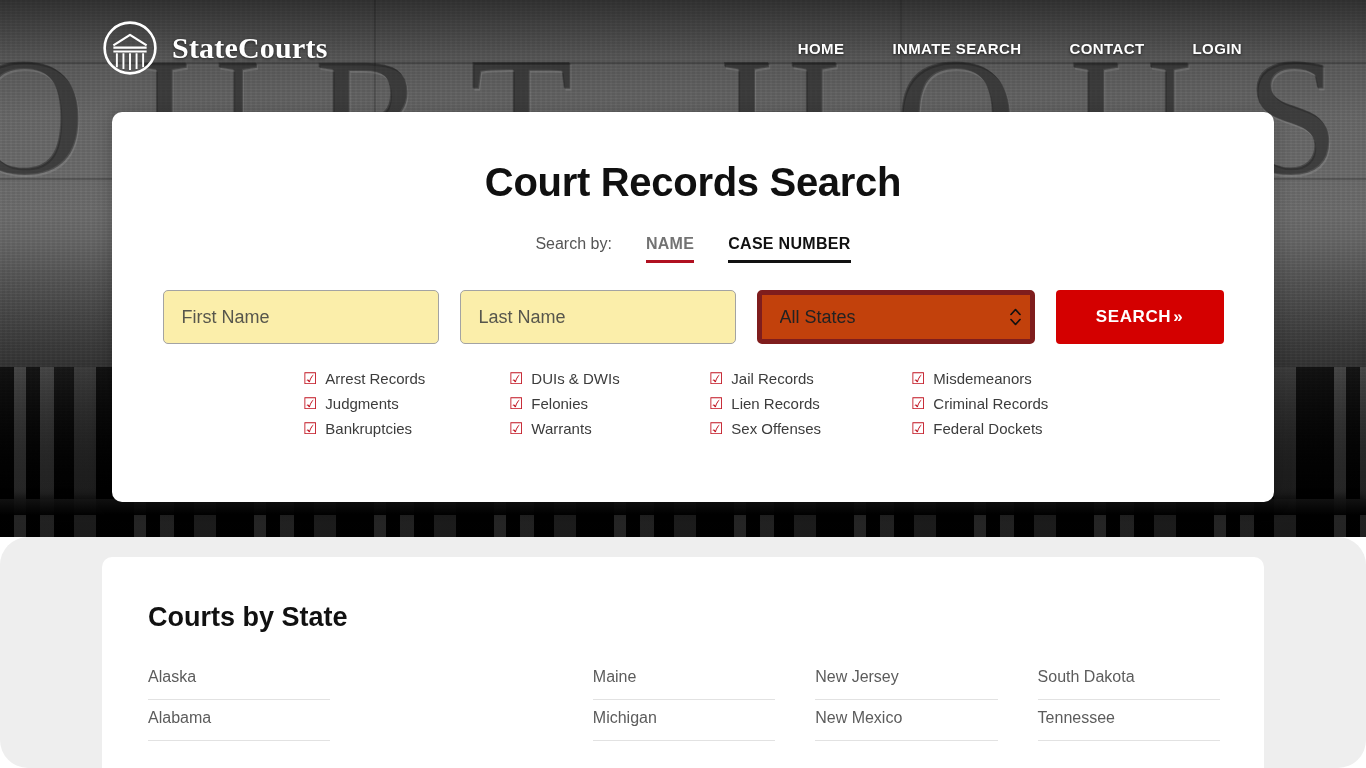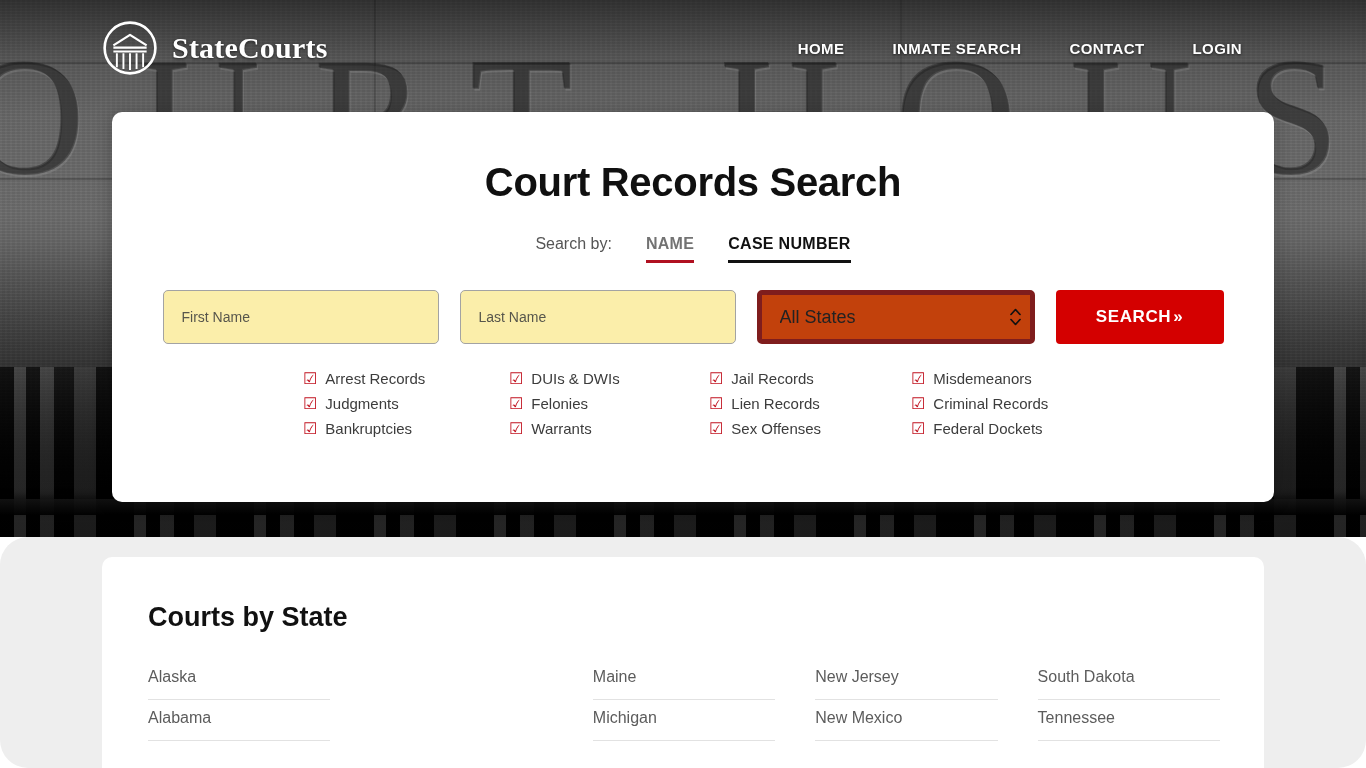--- a/index.html
+++ b/index.html
@@ -197,21 +197,21 @@
     gap: 21px;
   }
   .text-input {
     width: 276px;
     height: 54px;
     background: #fbeeaa;
     border: 1px solid #a3a3a3;
     border-radius: 5px;
     padding: 0 18px;
     font-family: "Liberation Sans", sans-serif;
-    font-size: 14px;
+    font-size: 18px;
     color: #444444;
     outline: none;
   }
   .text-input::placeholder { color: #57564c; opacity: 1; }
 
   .state-select-wrap {
     position: relative;
     width: 278px;
     height: 54px;
   }

